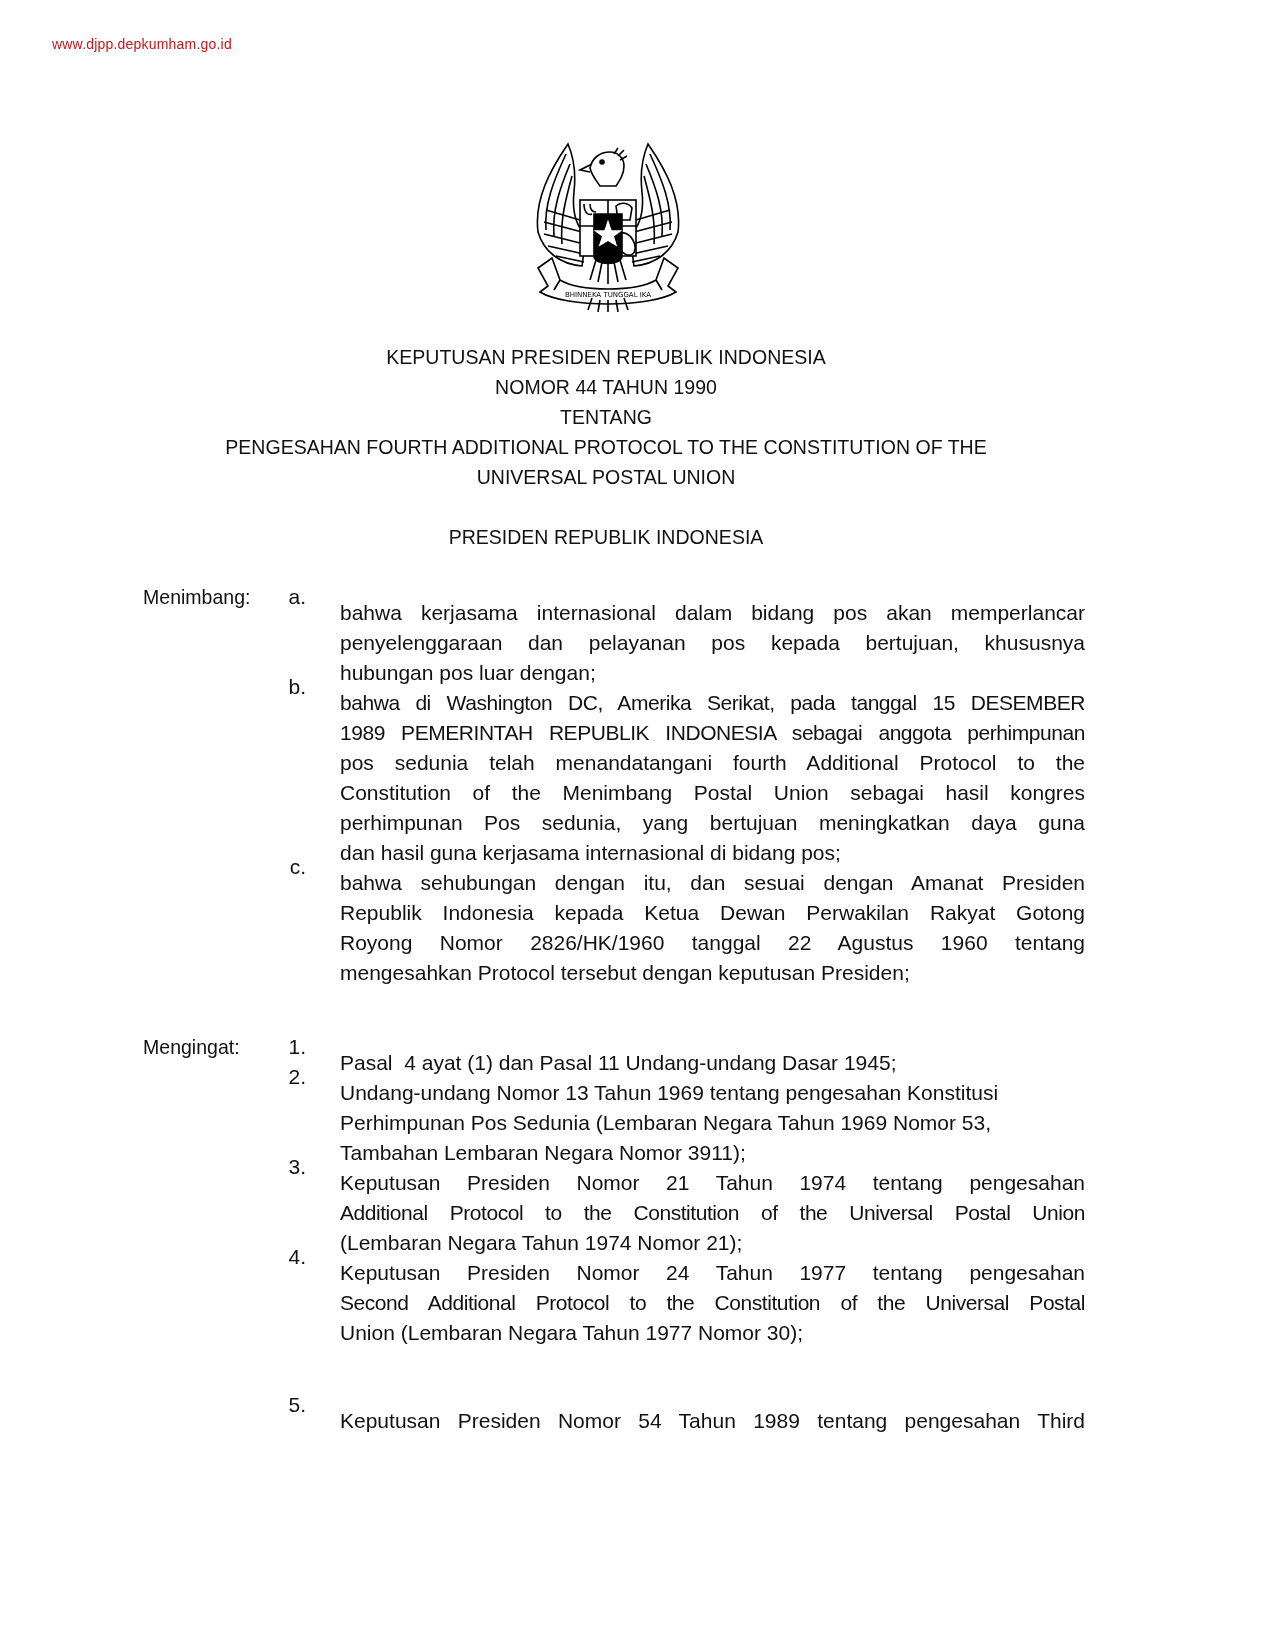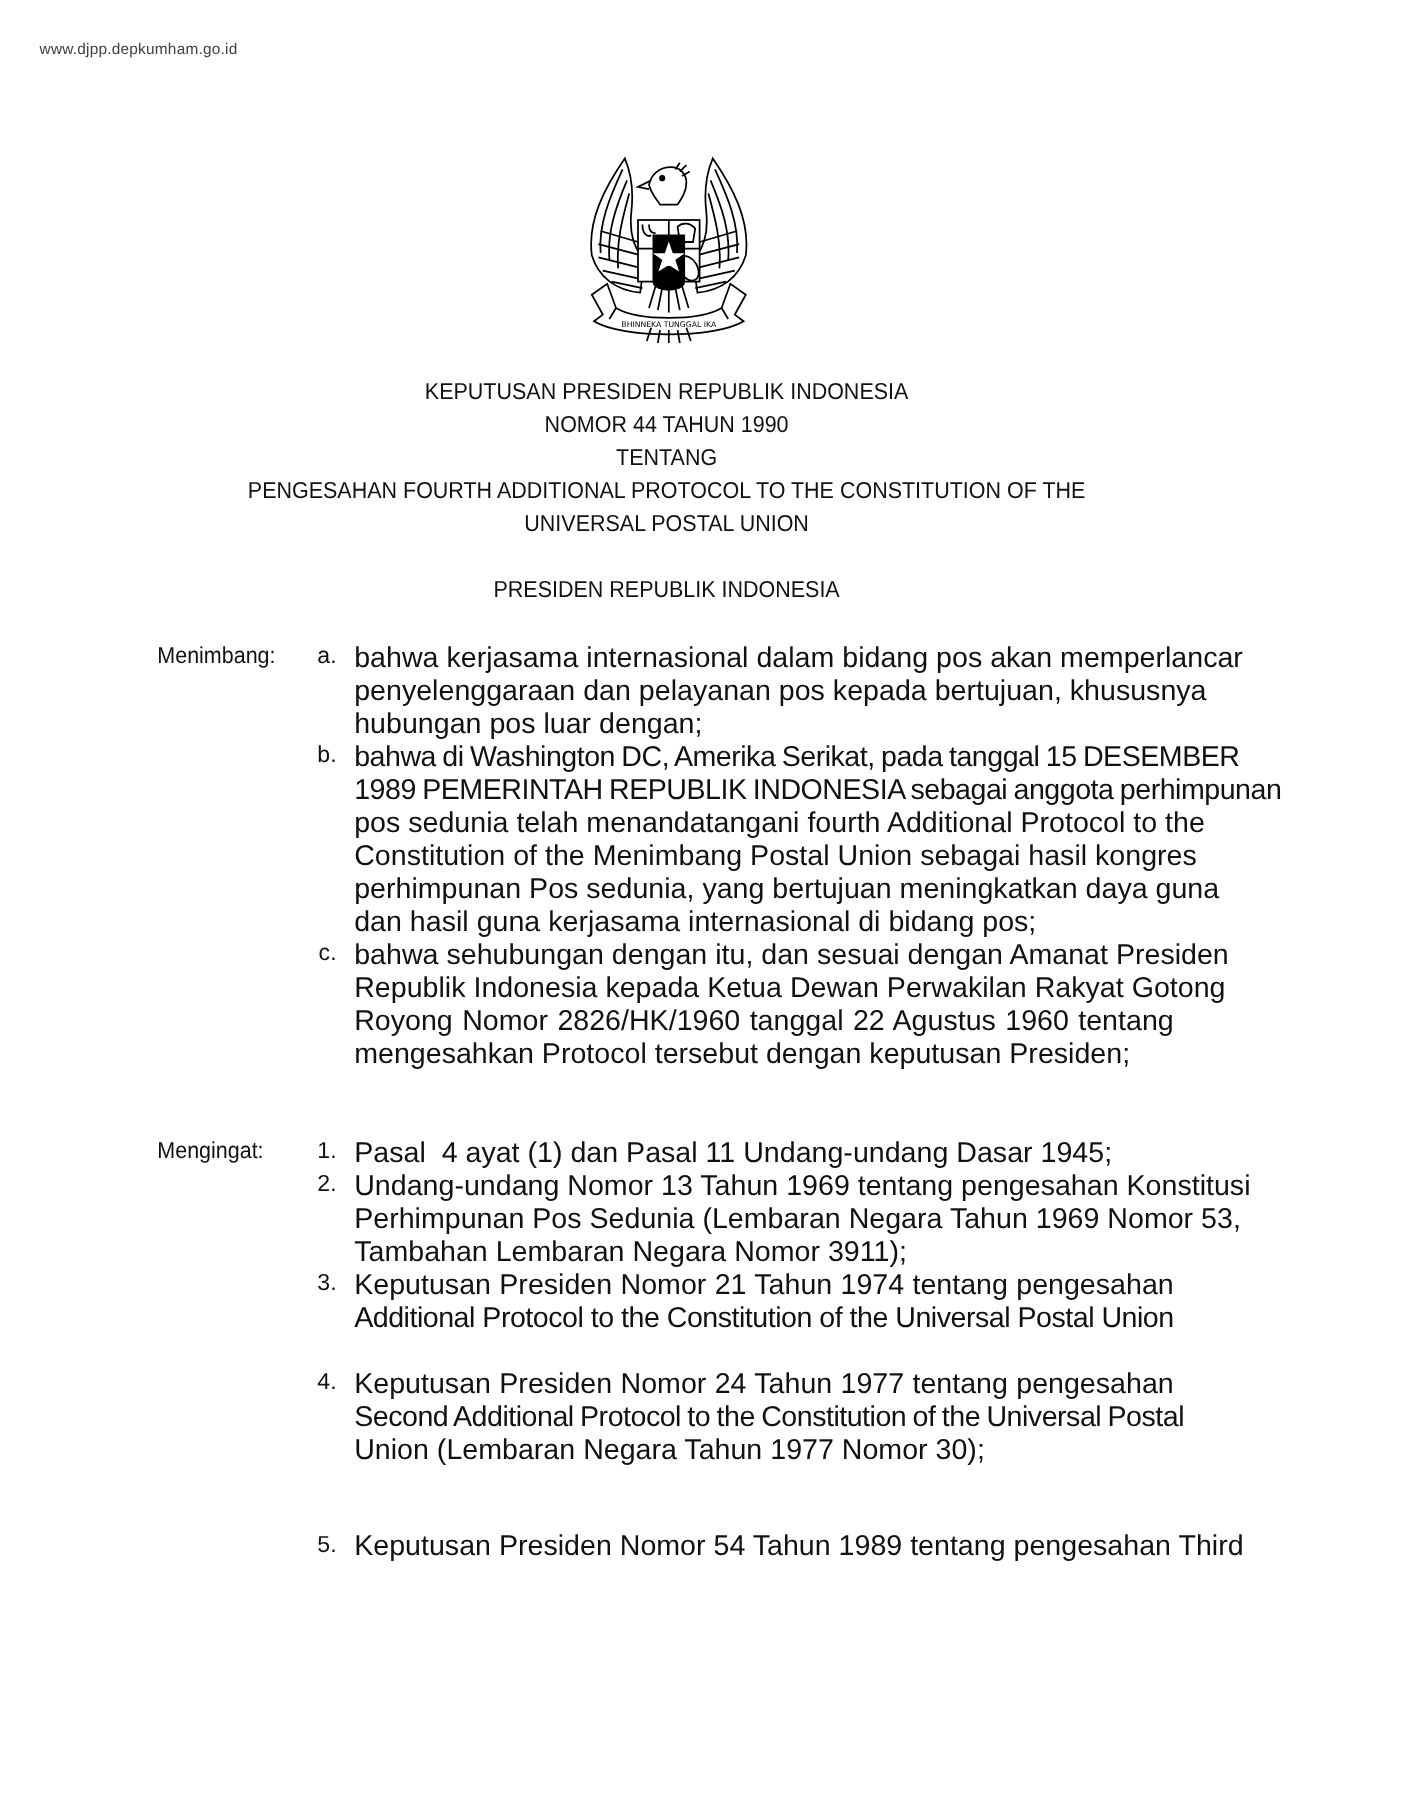--- a/index.html
+++ b/index.html
@@ -1,32 +1,32 @@
 <!DOCTYPE html>
 <html><head>
 <meta charset="utf-8">
 <style>
   html, body { margin: 0; padding: 0; background: #ffffff; }
   body { width: 1275px; height: 1650px; position: relative; overflow: hidden;
          font-family: "Liberation Sans", "DejaVu Sans", sans-serif; color: #111; }
-  .watermark { position: absolute; left: 36px; top: 36px; font-size: 14px; color: #404040;
+  .watermark { position: absolute; left: 52px; top: 36px; font-size: 14px; color: #b91c1c;
                font-family: "Liberation Sans", sans-serif; letter-spacing: 0.2px; }
   .emblem { position: absolute; left: 530px; top: 140px; width: 156px; height: 172px; }
   .title-block { position: absolute; left: 0; width: 1212px; top: 342px; text-align: center;
                  font-size: 21px; line-height: 30px; transform: scaleX(0.93); transform-origin: 606px 0; }
   .title-block div { white-space: nowrap; }
   .president { position: absolute; left: 0; width: 1212px; top: 522px; text-align: center;
                font-size: 21px; line-height: 30px; transform: scaleX(0.93); transform-origin: 606px 0; }
   .section { position: absolute; left: 0; width: 1275px; }
   .label { position: absolute; left: 143px; font-size: 21px; line-height: 30px; white-space: nowrap;
            transform: scaleX(0.93); transform-origin: 0 0; }
   .item { position: absolute; left: 0; width: 1275px; }
   .marker { position: absolute; left: 280px; width: 26px; text-align: right; font-size: 21px; line-height: 30px; }
-  .text { position: absolute; left: 322px; width: 745px; font-size: 26px; line-height: 30px;
-          text-align: justify; text-align-last: left; }
+  .text { position: absolute; left: 340px; width: 745px; font-size: 21px; line-height: 30px;
+          text-align: justify; text-align-last: left; margin-top: 16px; }
   .text .ln { display: block; white-space: nowrap; text-align-last: justify; text-align: justify; }
   .text .ln.last { text-align-last: left; }
   .tight { letter-spacing: -0.45px; word-spacing: -1px; }
 </style>
 </head>
 <body>
 
 <div class="watermark">www.djpp.depkumham.go.id</div>
 
 <div class="emblem">
@@ -140,20 +140,21 @@
       <span class="ln last">Perhimpunan Pos Sedunia (Lembaran Negara Tahun 1969 Nomor 53,</span>
       <span class="ln last">Tambahan Lembaran Negara Nomor 3911);</span>
     </div>
   </div>
 
   <div class="item" style="top:120px;">
     <div class="marker">3.</div>
     <div class="text">
       <span class="ln">Keputusan Presiden Nomor 21 Tahun 1974 tentang pengesahan</span>
       <span class="ln tight">Additional Protocol to the Constitution of the Universal Postal Union</span>
+      <span class="ln last">(Lembaran Negara Tahun 1974 Nomor 21);</span>
     </div>
   </div>
 
   <div class="item" style="top:210px;">
     <div class="marker">4.</div>
     <div class="text">
       <span class="ln">Keputusan Presiden Nomor 24 Tahun 1977 tentang pengesahan</span>
       <span class="ln tight">Second Additional Protocol to the Constitution of the Universal Postal</span>
       <span class="ln last">Union (Lembaran Negara Tahun 1977 Nomor 30);</span>
     </div>

